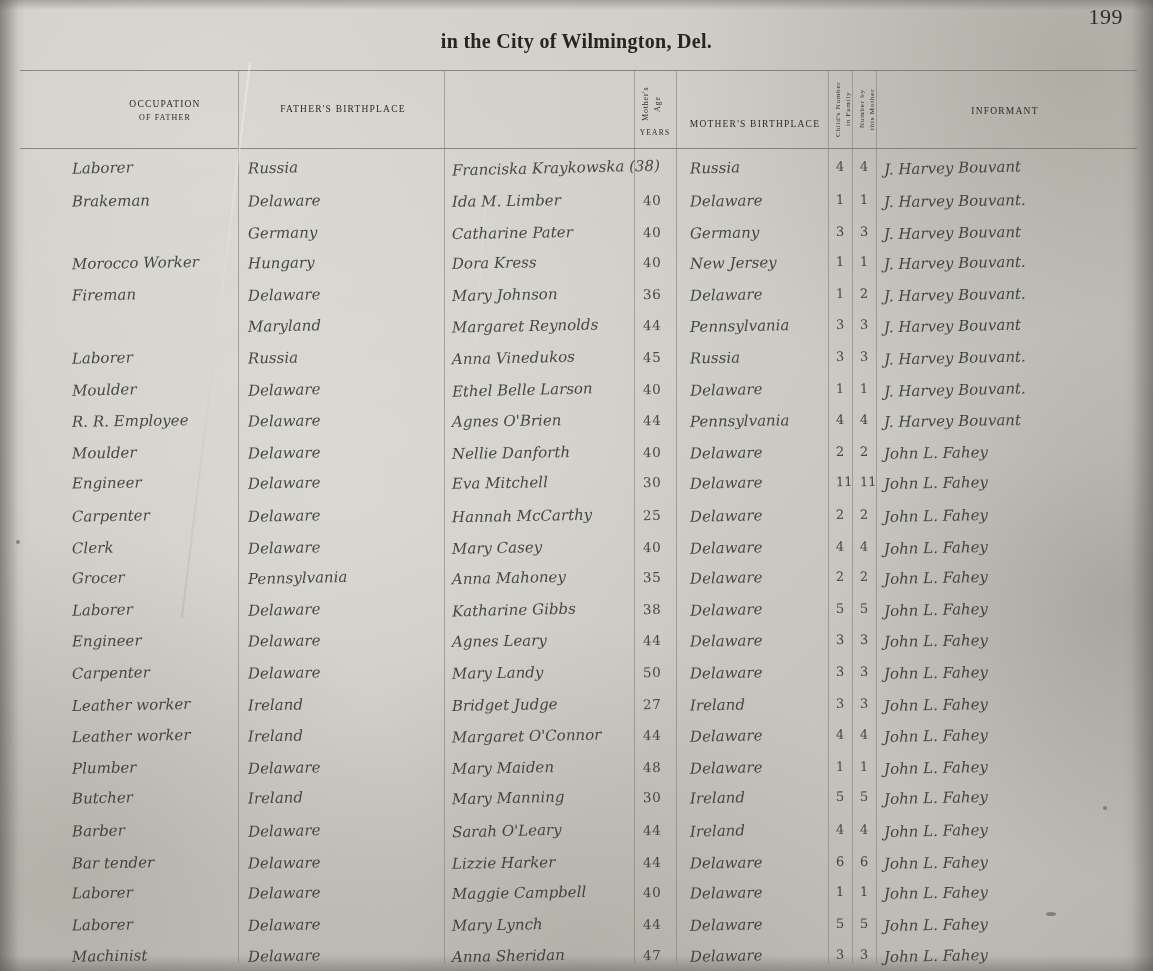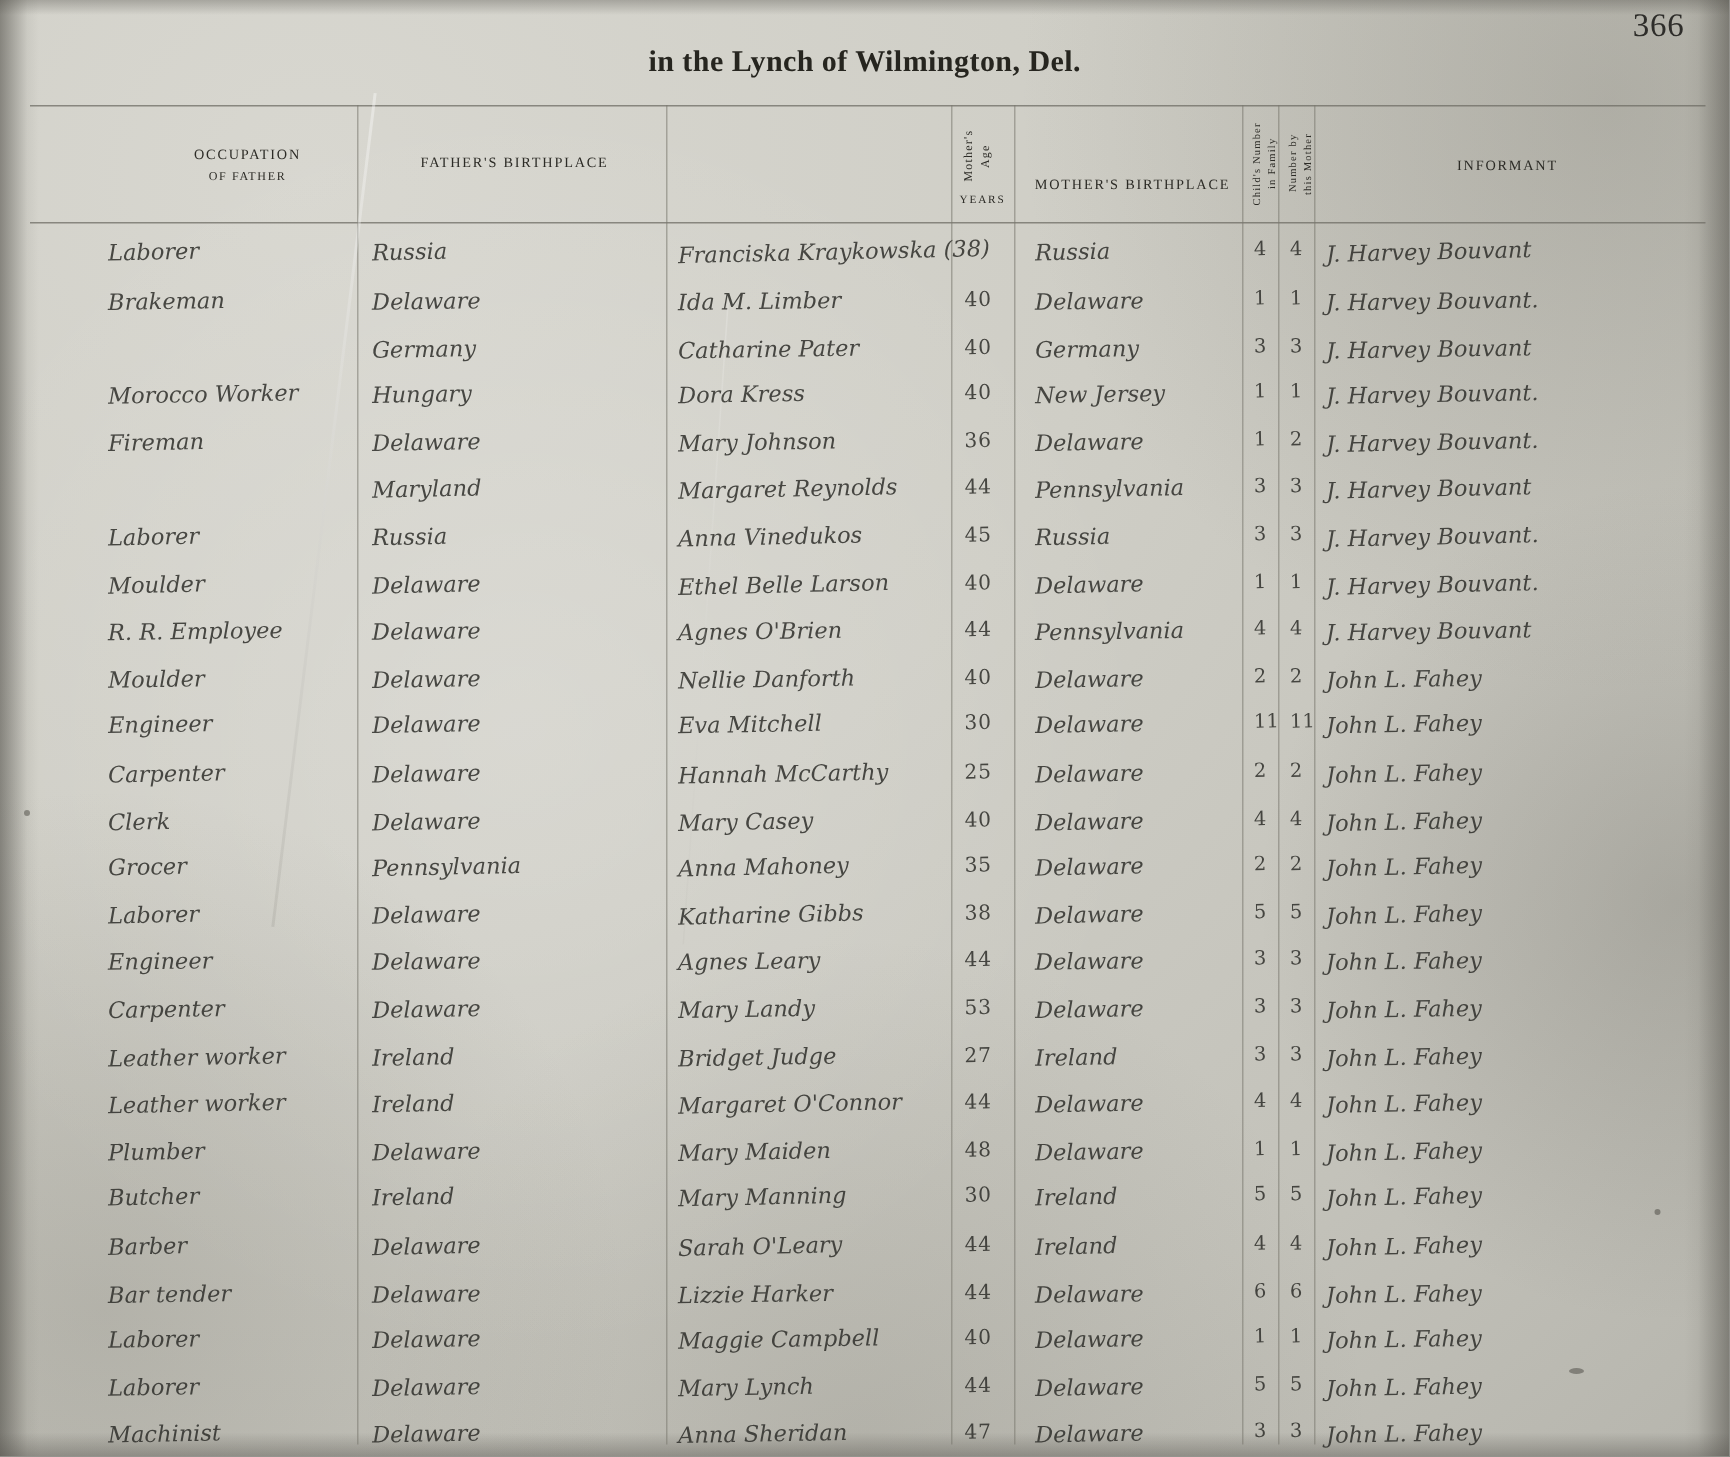--- a/index.html
+++ b/index.html
@@ -196,22 +196,22 @@
 </head>
 <body>
 
 <div class="page">
 
   <div class="edge-left"></div>
   <div class="edge-right"></div>
   <div class="edge-top"></div>
   <div class="edge-bottom"></div>
 
-  <div class="folio">366</div>
-  <div class="page-title">in  the Lynch of Wilmington, Del.</div>
+  <div class="folio">199</div>
+  <div class="page-title">in  the City of Wilmington, Del.</div>
 
   <div class="rule top-rule"></div>
   <div class="rule head-rule"></div>
 
   <div class="vline" style="left:238px;"></div>
   <div class="vline" style="left:444px;"></div>
   <div class="vline" style="left:634px;"></div>
   <div class="vline" style="left:676px;"></div>
   <div class="vline" style="left:828px;"></div>
   <div class="vline" style="left:852px;"></div>
@@ -412,21 +412,21 @@
         <div class="cell mage" style="top: 1.2px; transform: rotate(-0.86deg);">44</div>
         <div class="cell mbirth" style="top: 1.2px; transform: rotate(-0.86deg);">Delaware</div>
         <div class="cell numA" style="top: 1.2px; transform: rotate(-0.86deg);">3</div>
         <div class="cell numB" style="top: 1.2px; transform: rotate(-0.86deg);">3</div>
         <div class="cell informant" style="top: 1.2px; transform: rotate(-0.86deg);">John L. Fahey</div>
       </div>
       <div class="row">
         <div class="cell occupation" style="top: 2px; transform: rotate(-0.94deg);">Carpenter</div>
         <div class="cell fbirth" style="top: 2px; transform: rotate(-0.94deg);">Delaware</div>
         <div class="cell mname" style="top: 2px; transform: rotate(-0.94deg);">Mary Landy</div>
-        <div class="cell mage" style="top: 2px; transform: rotate(-0.94deg);">53</div>
+        <div class="cell mage" style="top: 2px; transform: rotate(-0.94deg);">50</div>
         <div class="cell mbirth" style="top: 2px; transform: rotate(-0.94deg);">Delaware</div>
         <div class="cell numA" style="top: 2px; transform: rotate(-0.94deg);">3</div>
         <div class="cell numB" style="top: 2px; transform: rotate(-0.94deg);">3</div>
         <div class="cell informant" style="top: 2px; transform: rotate(-0.94deg);">John L. Fahey</div>
       </div>
       <div class="row">
         <div class="cell occupation" style="top: 2.8px; transform: rotate(-1.02deg);">Leather worker</div>
         <div class="cell fbirth" style="top: 2.8px; transform: rotate(-1.02deg);">Ireland</div>
         <div class="cell mname" style="top: 2.8px; transform: rotate(-1.02deg);">Bridget Judge</div>
         <div class="cell mage" style="top: 2.8px; transform: rotate(-1.02deg);">27</div>

